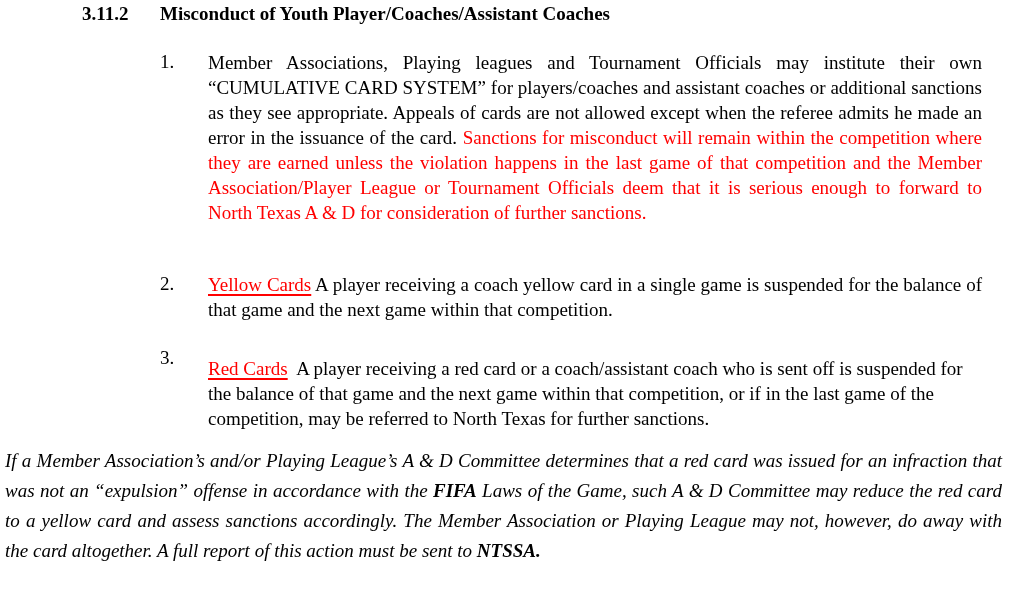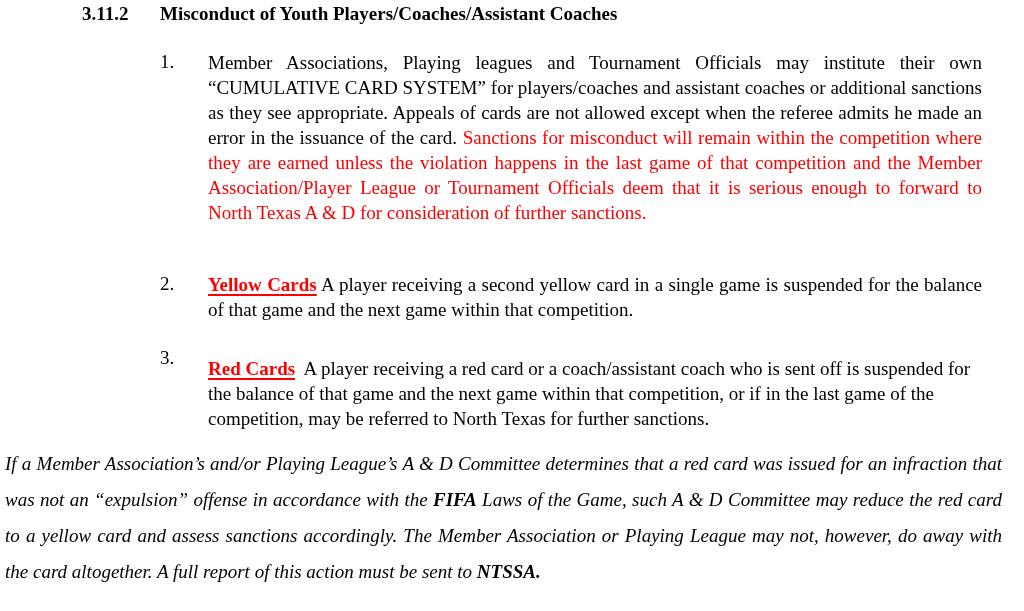--- a/index.html
+++ b/index.html
@@ -45,61 +45,61 @@
       width: 774px;
       font-size: 19px;
       line-height: 25px;
       text-align: justify;
     }
     .red {
       color: #ff0000;
     }
     .term {
       color: #ff0000;
-      font-weight: bold;
+      font-weight: normal;
       text-decoration: underline;
       text-decoration-thickness: 2px;
       text-underline-offset: 3px;
     }
     .item1 { top: 50px; }
     .item2 { top: 272px; }
     .item3 { top: 346px; }
     .item3 .body { text-align: left; margin-top: 10px; }
     .note {
       position: absolute;
       top: 446px;
       left: 5px;
       width: 997px;
       font-size: 19px;
-      line-height: 36px;
+      line-height: 30px;
       font-style: italic;
       text-align: justify;
     }
     .note b { font-weight: bold; }
   </style>
 </head>
 <body>
 
 <div class="heading">
-  <span class="num">3.11.2</span><span>Misconduct of Youth Players/Coaches/Assistant Coaches</span>
+  <span class="num">3.11.2</span><span>Misconduct of Youth Player/Coaches/Assistant Coaches</span>
 </div>
 
 <div class="item item1">
   <span class="marker">1.</span>
   <div class="body">
     <span>Member Associations, Playing leagues and Tournament Officials may institute their own “CUMULATIVE CARD SYSTEM” for players/coaches and assistant coaches or additional sanctions as they see appropriate.  Appeals of cards are not allowed except when the referee admits he made an error in the issuance of the card.</span>
     <span class="red">Sanctions for misconduct will remain within the competition where they are earned unless the violation happens in the last game of that competition and the Member Association/Player League or Tournament Officials deem that it is serious enough to forward to North Texas A &amp; D for consideration of further sanctions.</span>
   </div>
 </div>
 
 <div class="item item2">
   <span class="marker">2.</span>
   <div class="body">
     <span class="term">Yellow Cards</span>
-    <span>A player receiving a second yellow card in a single game is suspended for the balance of that game and the next game within that competition.</span>
+    <span>A player receiving a coach yellow card in a single game is suspended for the balance of that game and the next game within that competition.</span>
   </div>
 </div>
 
 <div class="item item3">
   <span class="marker">3.</span>
   <div class="body">
     <span class="term">Red Cards</span>&nbsp;
     <span>A player receiving a red card or a coach/assistant coach who is sent off is suspended for the balance of that game and the next game within that competition, or if in the last game of the competition, may be referred to North Texas for further sanctions.</span>
   </div>
 </div>

